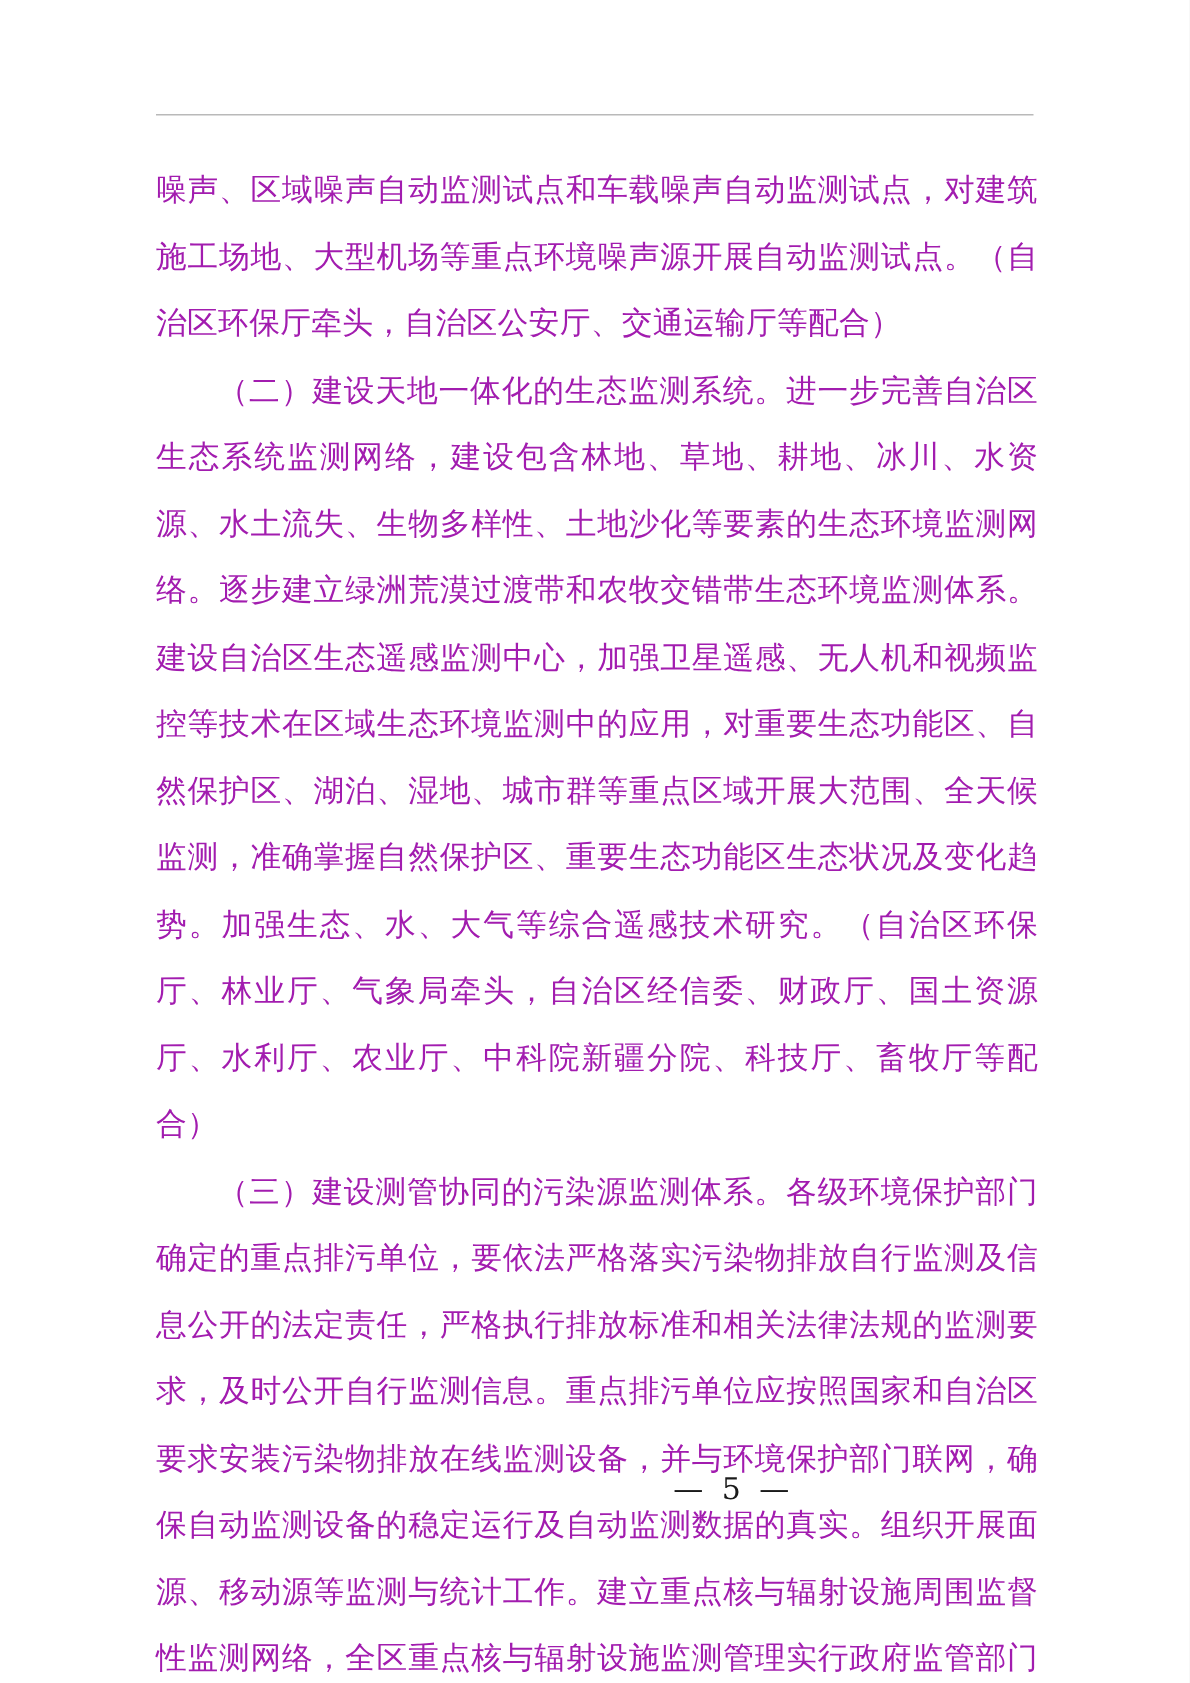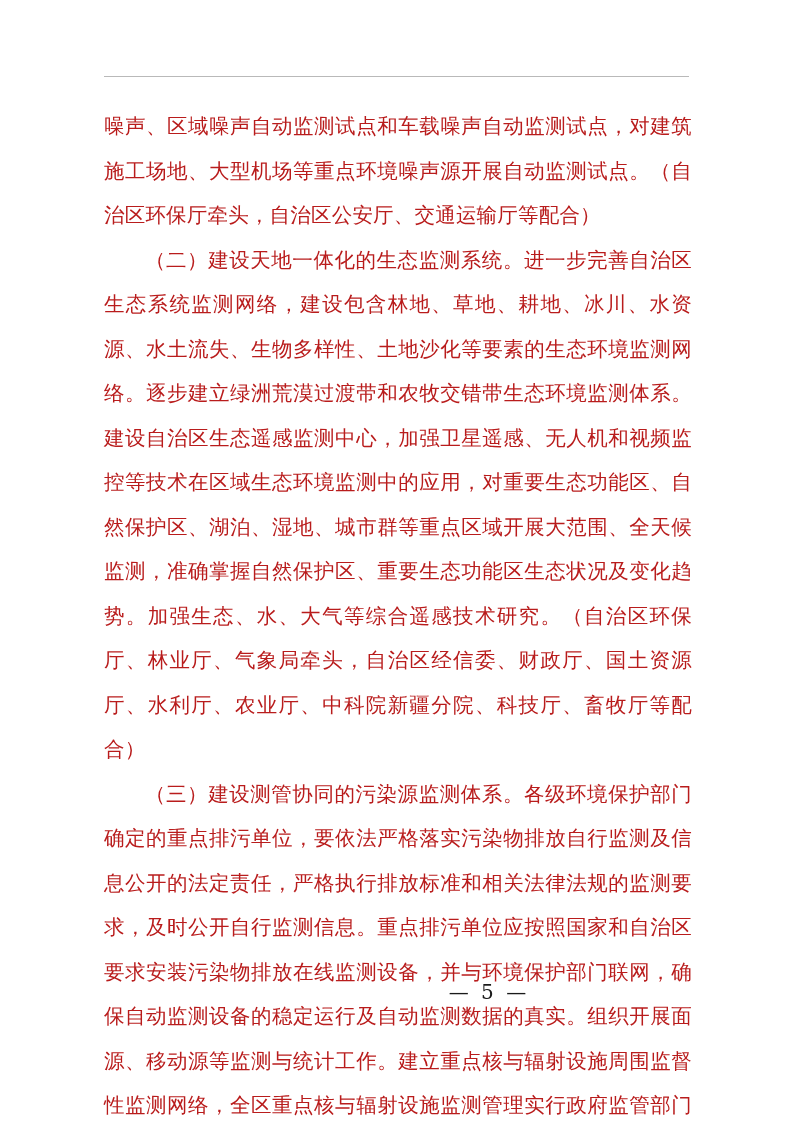--- a/index.html
+++ b/index.html
@@ -29,21 +29,21 @@
   .body-area {
     position: absolute;
     left: 104px;
     top: 104px;
     width: 588px;
   }
   p.para {
     margin: 0;
     font-size: 20.5px;
     line-height: 44.5px;
-    color: #b91c1c;
+    color: #a21caf;
     text-align: justify;
     text-justify: inter-ideograph;
     letter-spacing: 0.2px;
     font-family: "DejaVu Serif", serif;
     text-indent: 0;
   }
   p.indent {
     text-indent: 41px;
   }
   .page-number {

